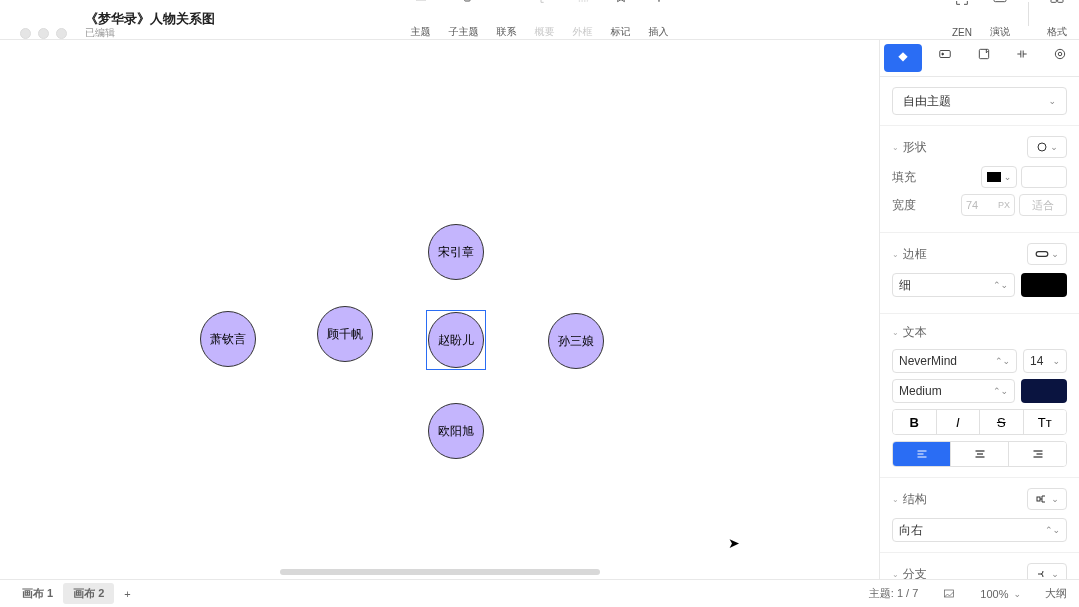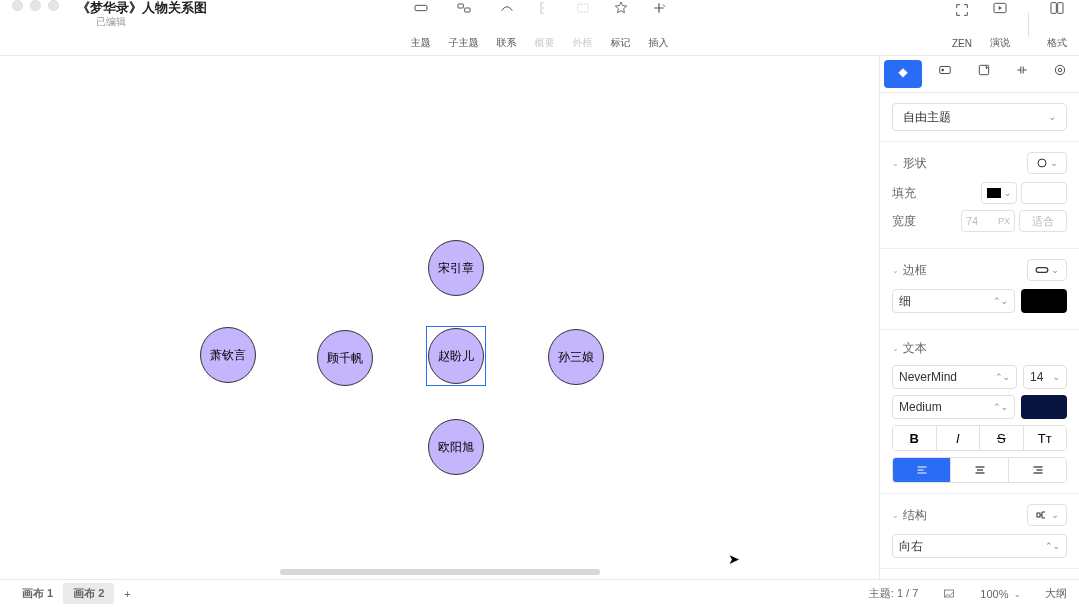--- a/index.html
+++ b/index.html
@@ -1,22 +1,22 @@
 <!DOCTYPE html>
 <html><head>
 <meta charset="utf-8">
 <style>
 *{box-sizing:border-box;margin:0;padding:0;font-family:-apple-system,BlinkMacSystemFont,"Segoe UI",sans-serif;}
 body{width:1079px;height:607px;overflow:hidden;background:#fff;display:flex;flex-direction:column;}
-.titlebar{height:56px;display:flex;align-items:flex-start;padding:0 12px;border-bottom:1px solid #e8e8e8;}
+.titlebar{height:40px;display:flex;align-items:flex-end;padding:0 20px;border-bottom:1px solid #e8e8e8;}
 .traffic{display:flex;gap:7px;margin-right:18px;}
 .traffic span{width:11px;height:11px;border-radius:50%;background:#e5e5e5;border:1px solid #dcdcdc;}
 .titlewrap{display:flex;flex-direction:column;line-height:1.2;}
 .title{font-size:13px;font-weight:600;color:#222;}
-.subtitle{font-size:10px;color:#999;margin-left:19px;}
+.subtitle{font-size:10px;color:#999;}
 .toolbar-center{position:absolute;left:50%;transform:translateX(-50%);display:flex;gap:18px;}
 .toolbar-right{position:absolute;right:12px;display:flex;gap:18px;align-items:center;}
 .tbtn{display:flex;flex-direction:column;align-items:center;gap:20px;cursor:pointer;color:#555;}
 .tbtn.disabled{color:#c8c8c8;}
 .tbtn svg{width:18px;height:16px;}
 .tbtn span{font-size:10px;}
 .main{flex:1;display:flex;overflow:hidden;}
 .canvas{flex:1;position:relative;background:#fff;}
 .node{position:absolute;width:56px;height:56px;border:1px solid #333;border-radius:50%;display:flex;align-items:center;justify-content:center;font-size:12px;background:#c4b5fd;}
 .selbox{position:absolute;border:1px solid #2a6df4;}
@@ -138,21 +138,21 @@
         </svg>
         <span>格式</span>
       </div>
   </div>
 </div>
 
 <div class="main">
   <div class="canvas">
     <div class="node" style="left:428px;top:184px;">宋引章</div>
     <div class="node" style="left:200px;top:271px;">萧钦言</div>
-    <div class="node" style="left:317px;top:274px;">顾千帆</div>
+    <div class="node" style="left:317px;top:266px;">顾千帆</div>
     <div class="selbox" style="left:426px;top:270px;width:60px;height:60px;"></div>
     <div class="node" style="left:428px;top:272px;">赵盼儿</div>
     <div class="node" style="left:548px;top:273px;">孙三娘</div>
     <div class="node" style="left:428px;top:363px;">欧阳旭</div>
     <div class="cursor" style="left:728px;top:495px;">➤</div>
     <div class="scrollbar"></div>
   </div>
 
   <div class="panel">
     <div class="panel-tabs">

